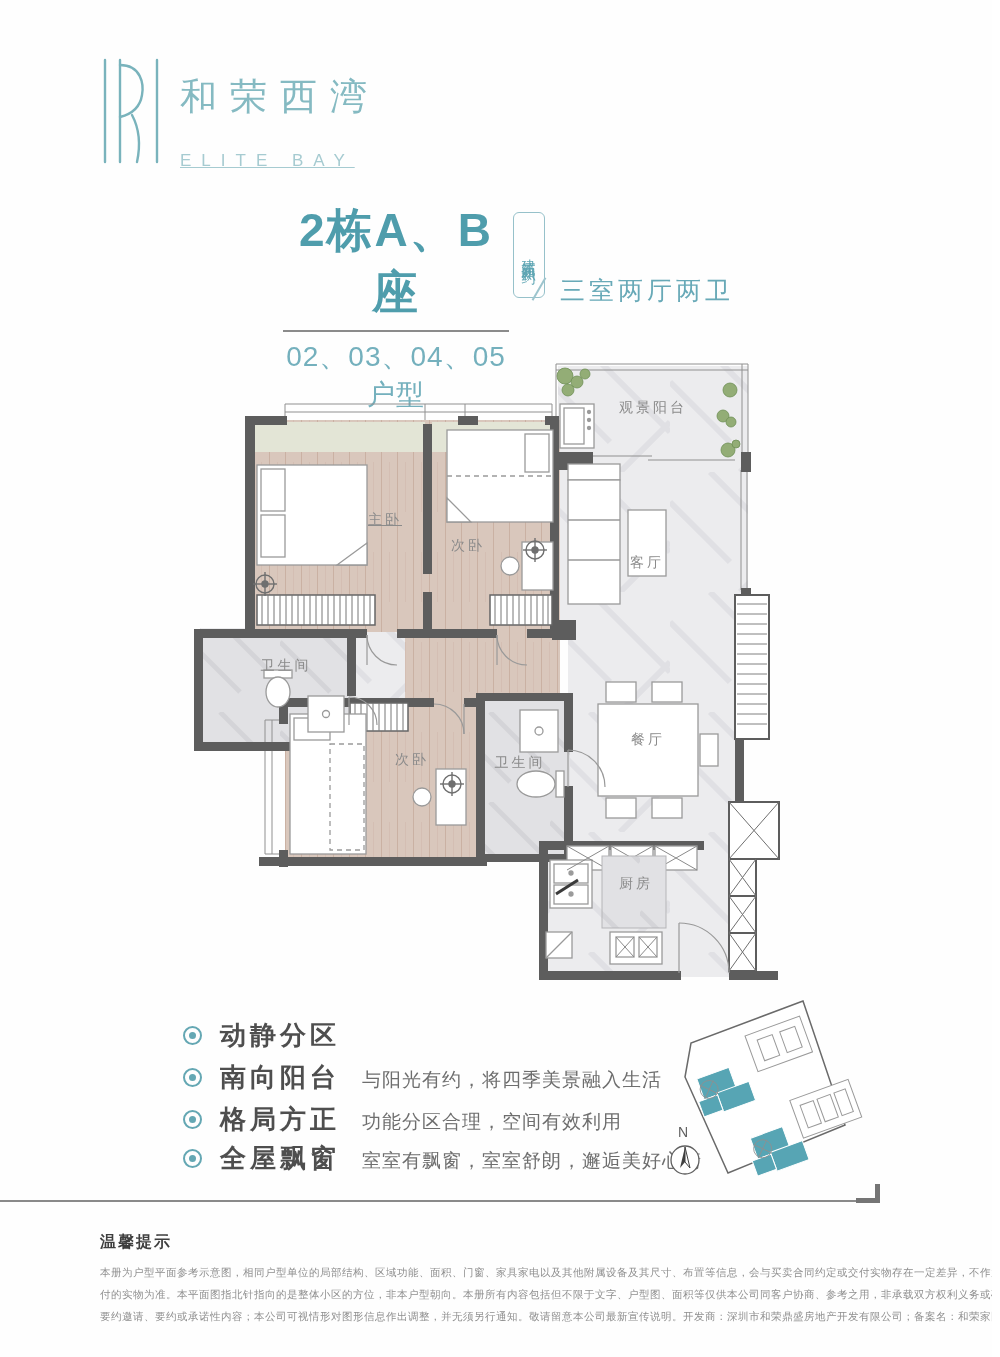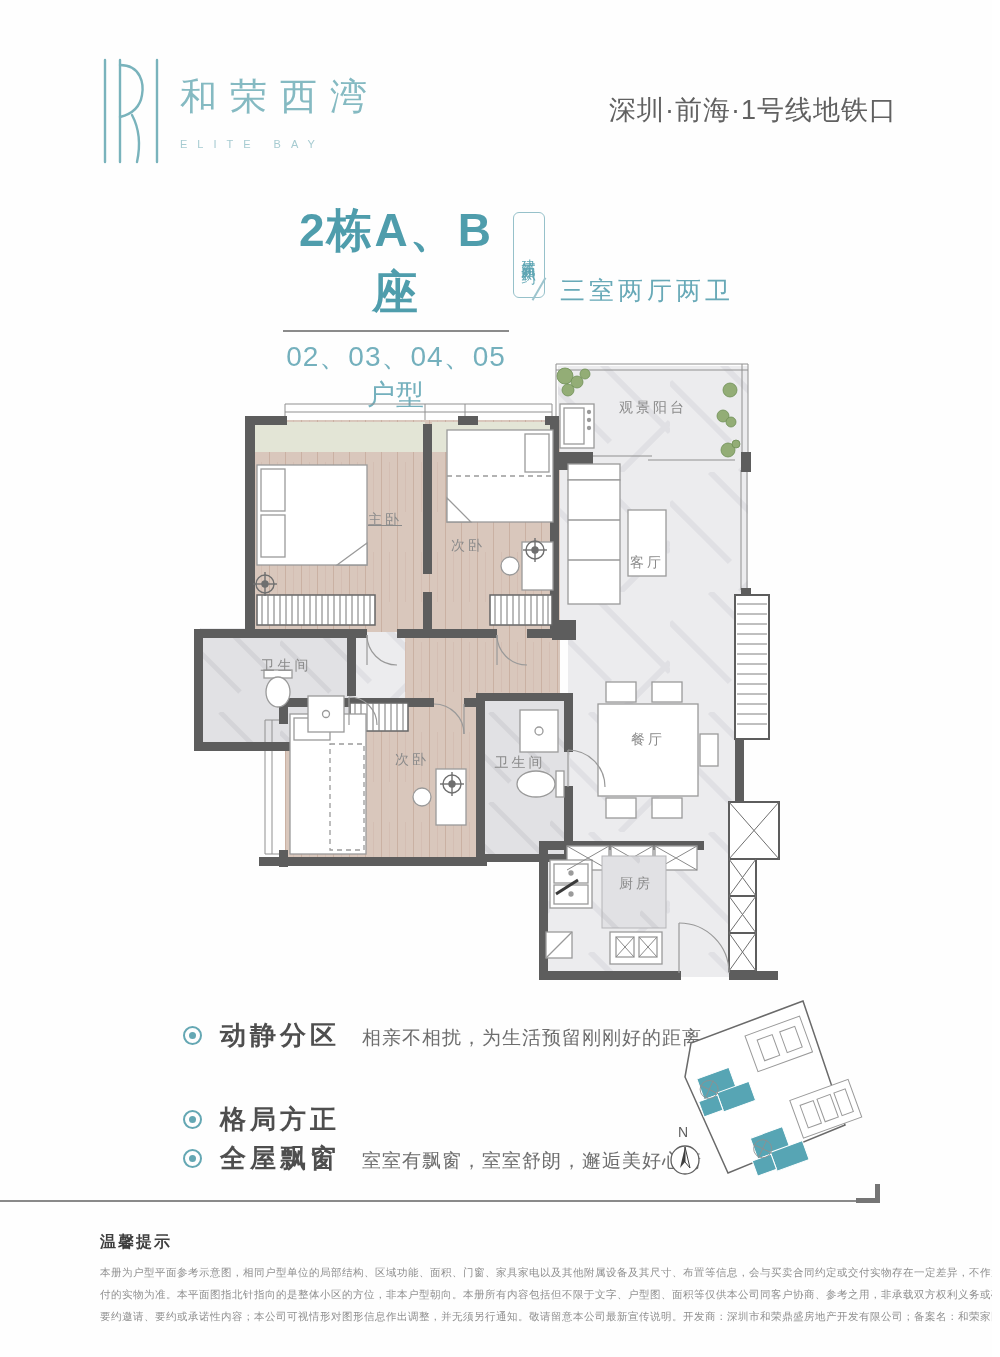--- a/index.html
+++ b/index.html
@@ -1,21 +1,21 @@
 <!DOCTYPE html>
 <html><head>
 <meta charset="utf-8">
 <style>
   html,body{margin:0;padding:0;background:#ffffff;}
   #page{position:relative;width:992px;height:1357px;background:#fefefe;overflow:hidden;
         font-family:"Liberation Sans",sans-serif;}
   .abs{position:absolute;}
   
   .brand-cn{font-size:37px;color:#85bac2;letter-spacing:13px;font-weight:400;}
-  .brand-en{font-size:11px;color:#a6cbd1;letter-spacing:10px;margin-top:16px;}
+  .brand-en{font-size:17px;color:#a6cbd1;letter-spacing:10px;margin-top:29px;text-decoration:underline;}
   .location{font-size:27px;color:#616161;font-weight:500;letter-spacing:1px;}
   
   .title-main{font-size:46px;font-weight:bold;color:#4f9dac;letter-spacing:2px;}
   .title-underline{height:2px;background:#8b8b8b;margin-top:6px;}
   .title-sub{font-size:28px;color:#74b0bd;margin-top:6px;letter-spacing:1px;}
   .area-box{width:30px;height:84px;border:1.5px solid #96c1ca;border-radius:6px;
             display:flex;align-items:center;justify-content:center;}
   .area-box span{writing-mode:vertical-rl;font-size:14px;color:#5da5b3;letter-spacing:3px;}
   .area-slash{width:26px;height:2px;background:#9cc4cd;transform:rotate(-60deg);}
   .area-num{font-size:76px;color:#5da5b3;font-weight:500;line-height:1;}
@@ -50,21 +50,20 @@
         <path d="M22,9 C43,9 46,28 44,39 C42,52 34,58 22,61"></path>
         <path d="M34,59 C42,74 42,92 39,106"></path>
       </g>
     </svg>
   </div>
   <div class="abs" style="left:180px;top:72px;">
     <div class="brand-cn">和荣西湾</div>
     <div class="brand-en">ELITE BAY</div>
   </div>
 
-  <div class="abs location" style="right:95px;top:92px;">深圳·前海·1号线地铁口</div>
 
   <div class="abs" style="left:283px;top:200px;width:226px;text-align:center;">
     <div class="title-main">2栋A、B座</div>
     <div class="title-underline"></div>
     <div class="title-sub">02、03、04、05户型</div>
   </div>
   <div class="abs area-box" style="left:513px;top:212px;">
     <span>建筑面积约</span>
   </div>
   <div class="abs area-slash" style="left:526px;top:288px;"></div>
@@ -332,32 +331,39 @@
     <span class="room-label" style="left:278px;top:194px;">次卧</span>
     <span class="room-label" style="left:463px;top:56px;">观景阳台</span>
     <span class="room-label" style="left:457px;top:191px;margin-top:20px;">客厅</span>
     <span class="room-label" style="left:96px;top:314px;">卫生间</span>
     <span class="room-label" style="left:222px;top:408px;">次卧</span>
     <span class="room-label" style="left:330px;top:411px;">卫生间</span>
     <span class="room-label" style="left:458px;top:388px;">餐厅</span>
     <span class="room-label" style="left:446px;top:532px;">厨房</span>
   </div>
 
-  <div class="feat-row" style="left:183px;top:1018px;">
+  <div class="feat-row" style="left:183px;top:1018px;align-items:flex-end;">
     <span class="feat-bullet">
         <i></i>
       </span>
     <span class="feat-label">动静分区</span>
-    <span class="feat-desc">相亲不相扰，为生活预留刚刚好的距离</span>
+  </div>
+  <div class="feat-row" style="left:183px;top:1060px;">
+    <span class="feat-bullet">
+        <i></i>
+      </span>
+    <span class="feat-label">南向阳台</span>
+    <span class="feat-desc">与阳光有约，将四季美景融入生活</span>
   </div>
   <div class="feat-row" style="left:183px;top:1102px;">
     <span class="feat-bullet">
         <i></i>
       </span>
     <span class="feat-label">格局方正</span>
+    <span class="feat-desc">功能分区合理，空间有效利用</span>
   </div>
   <div class="feat-row" style="left:183px;top:1141px;">
     <span class="feat-bullet">
         <i></i>
       </span>
     <span class="feat-label">全屋飘窗</span>
     <span class="feat-desc">室室有飘窗，室室舒朗，邂逅美好心情</span>
   </div>
 
   <div class="abs" style="left:645px;top:998px;width:320px;height:208px;">

